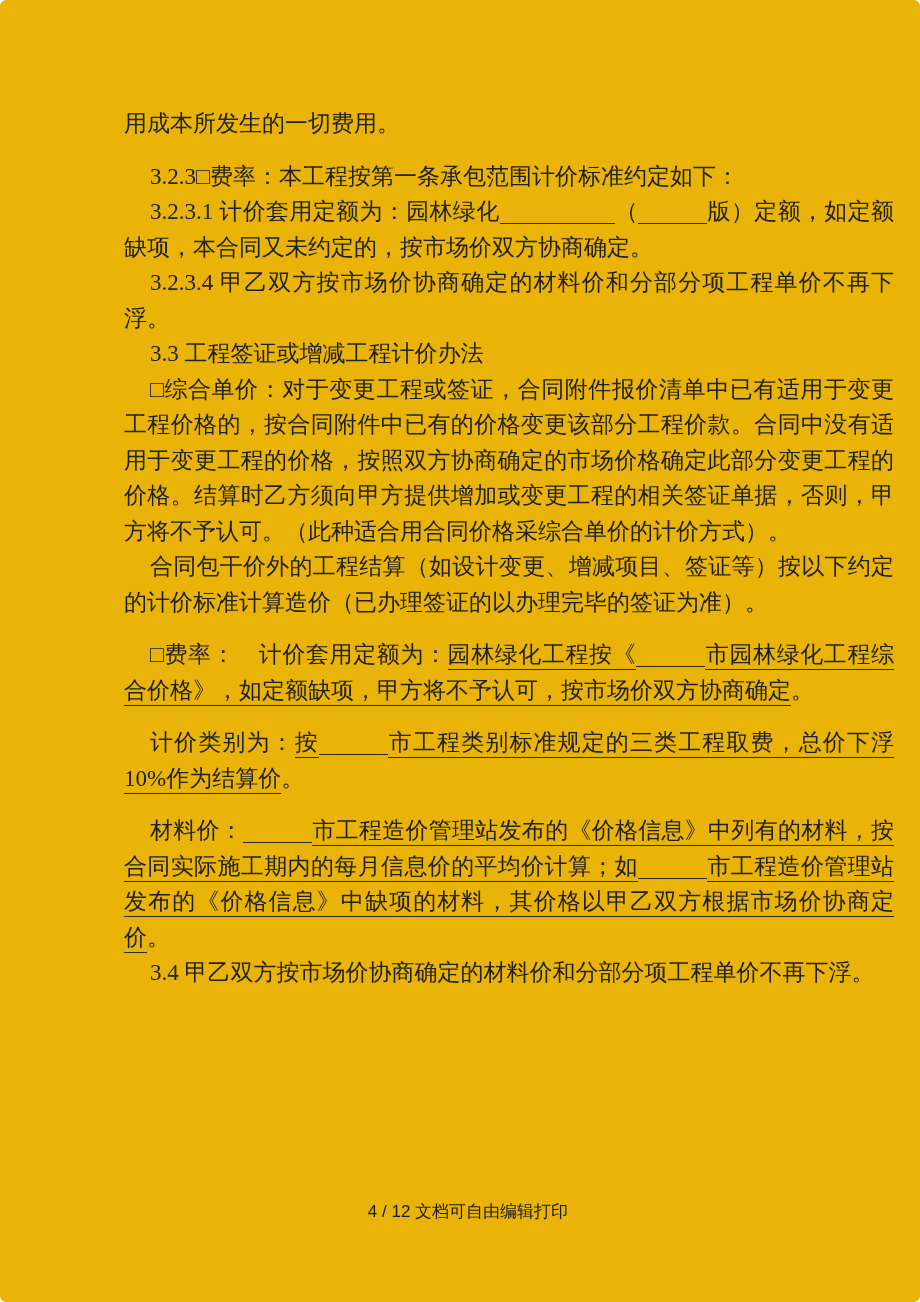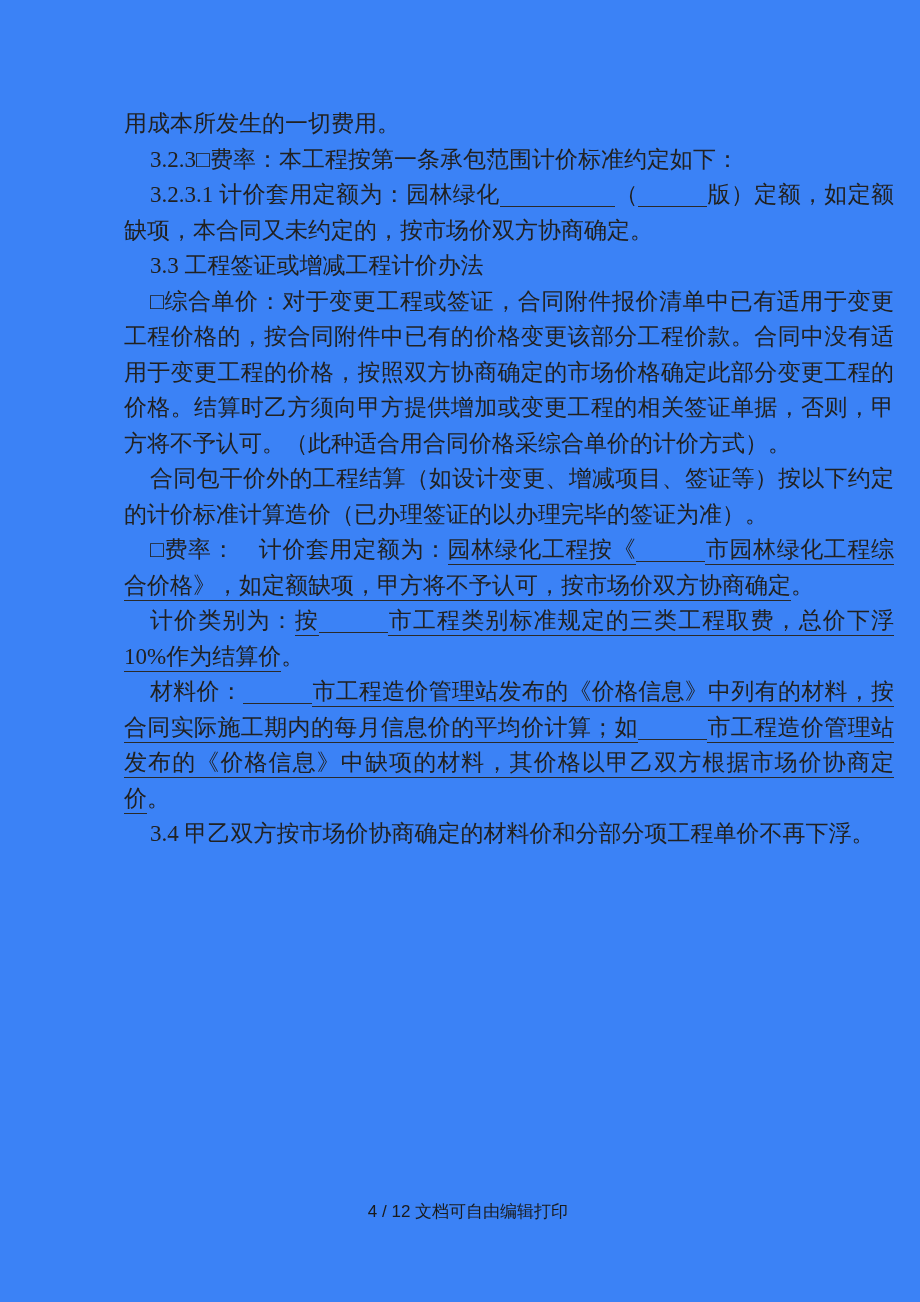--- a/index.html
+++ b/index.html
@@ -1,36 +1,37 @@
 <!DOCTYPE html>
 <html><head>
 <meta charset="utf-8">
 <style>
   html, body { margin: 0; padding: 0; background: #ffffff; }
   .page {
     position: relative;
     width: 920px;
     height: 1302px;
-    background: #3b82f6;
+    background: #eab308;
     overflow: hidden;
     font-family: "Liberation Serif", "DejaVu Serif", serif;
     color: #212121;
+    border-radius: 6px;
   }
   .doc-body {
     position: absolute;
     left: 124px;
     top: 106px;
     width: 770px;
     font-size: 23px;
     line-height: 35.5px;
     text-align: justify;
   }
   .para { margin: 0; padding: 0; }
   .para.indent { text-indent: 26px; }
-  .para.gap { }
+  .para.gap { margin-top: 17px; }
   .u {
     border-bottom: 1px solid #2a2a2a;
     padding-bottom: 2px;
   }
   .blank {
     display: inline-block;
     height: 1.05em;
     vertical-align: text-bottom;
     border-bottom: 1px solid #2a2a2a;
   }
@@ -52,20 +53,21 @@
   }
 </style>
 </head>
 <body>
 
 <div class="page">
   <div class="doc-body" id="doc-body">
       <p class="para"><span>用成本所发生的一切费用。</span></p>
       <p class="para indent gap"><span>3.2.3□费率：本工程按第一条承包范围计价标准约定如下：</span></p>
       <p class="para indent"><span>3.2.3.1 计价套用定额为：园林绿化</span><span class="blank" style="width: 115px;"></span><span>（</span><span class="blank" style="width: 69px;"></span><span>版）定额，如定额缺项，本合同又未约定的，按市场价双方协商确定。</span></p>
+      <p class="para indent"><span>3.2.3.4 甲乙双方按市场价协商确定的材料价和分部分项工程单价不再下浮。</span></p>
       <p class="para indent"><span>3.3 工程签证或增减工程计价办法</span></p>
       <p class="para indent"><span>□综合单价：对于变更工程或签证，合同附件报价清单中已有适用于变更工程价格的，按合同附件中已有的价格变更该部分工程价款。合同中没有适用于变更工程的价格，按照双方协商确定的市场价格确定此部分变更工程的价格。结算时乙方须向甲方提供增加或变更工程的相关签证单据，否则，甲方将不予认可。（此种适合用合同价格采综合单价的计价方式）。</span></p>
       <p class="para indent"><span>合同包干价外的工程结算（如设计变更、增减项目、签证等）按以下约定的计价标准计算造价（已办理签证的以办理完毕的签证为准）。</span></p>
       <p class="para indent gap"><span>□费率：</span><span class="sp" style="width: 23px;"></span><span>计价套用定额为：</span><span class="u">园林绿化工程按《</span><span class="blank" style="width: 69px;"></span><span class="u">市园林绿化工程综合价格》，如定额缺项，甲方将不予认可，按市场价双方协商确定</span><span>。</span></p>
       <p class="para indent gap"><span>计价类别为：</span><span class="u">按</span><span class="blank" style="width: 69px;"></span><span class="u">市工程类别标准规定的三类工程取费，总价下浮 10%作为结算价</span><span>。</span></p>
       <p class="para indent gap"><span>材料价：</span><span class="blank" style="width: 69px;"></span><span class="u">市工程造价管理站发布的《价格信息》中列有的材料，按合同实际施工期内的每月信息价的平均价计算；如</span><span class="blank" style="width: 69px;"></span><span class="u">市工程造价管理站发布的《价格信息》中缺项的材料，其价格以甲乙双方根据市场价协商定价</span><span>。</span></p>
       <p class="para indent"><span>3.4 甲乙双方按市场价协商确定的材料价和分部分项工程单价不再下浮。</span></p>
     </div>
   <div class="footer">
     <span>4 / 12 文档可自由编辑打印</span>

